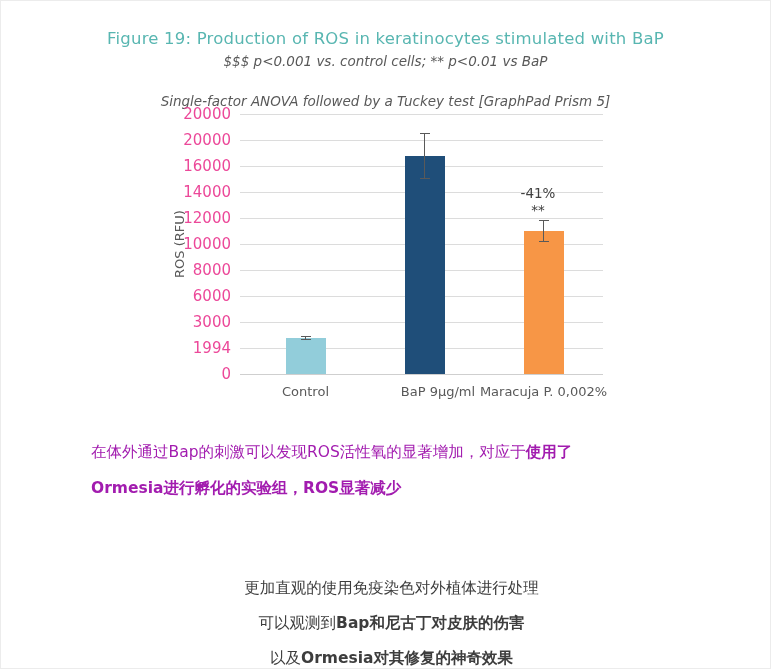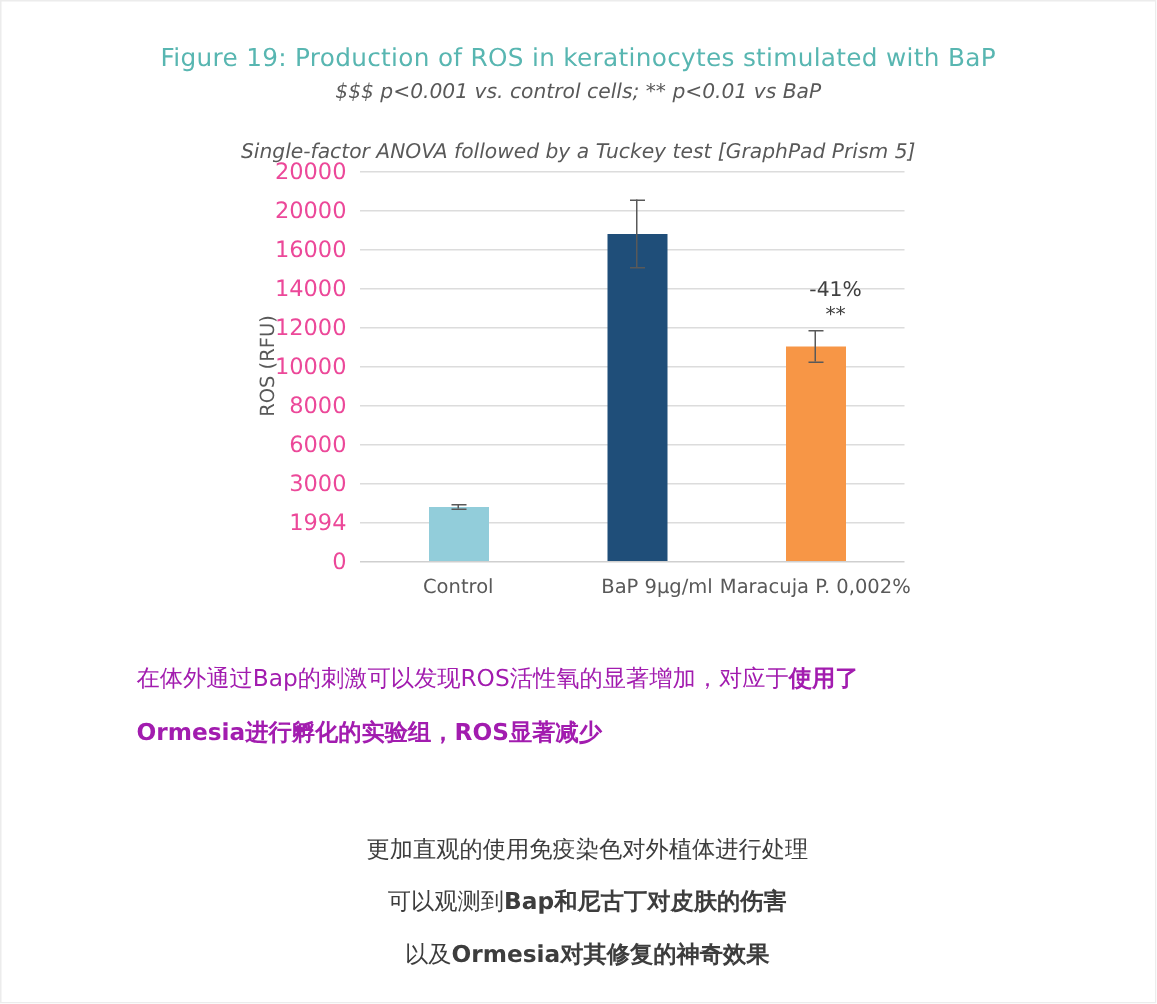--- a/index.html
+++ b/index.html
@@ -115,20 +115,21 @@
   .para1 { top: 441px; }
   .para2 { top: 477px; font-weight: 700; }
   .para b, .center-line b { font-weight: 700; }
   .center-line {
     position: absolute;
     left: 12px; right: 0;
     text-align: center;
     font-size: 15.5px;
     color: #3d3d3d;
     white-space: nowrap;
+    margin-top: 22px;
   }
   .center1 { top: 555px; }
   .center2 { top: 590px; }
   .center3 { top: 625px; }
 </style>
 </head>
 <body>
 
 <div class="page">
 
@@ -167,21 +168,21 @@
       <div class="err-cap" style="left: 54.5px; top: 221.65px;"></div>
       <div class="err-cap" style="left: 54.5px; top: 225.16px;"></div>
       <div class="bar" style="left: 158.5px; height: 218.4px; background: rgb(31, 78, 121);"></div>
       <div class="err-line" style="left: 178px; top: 18.85px; height: 45.5px;"></div>
       <div class="err-cap" style="left: 173.5px; top: 18.85px;"></div>
       <div class="err-cap" style="left: 173.5px; top: 64.35px;"></div>
       <div class="bar" style="left: 277.5px; height: 143px; background: rgb(247, 150, 70);"></div>
       <div class="err-line" style="left: 297px; top: 105.95px; height: 20.8px;"></div>
       <div class="err-cap" style="left: 292.5px; top: 105.95px;"></div>
       <div class="err-cap" style="left: 292.5px; top: 126.75px;"></div>
-      <div class="annot" style="left: 246px; bottom: 155.05px;">
+      <div class="annot" style="left: 227px; bottom: 155.05px;">
         <div class="annot-line">-41%</div>
         <div class="annot-line">**</div>
       </div>
     </div>
   <div class="x-axis-labels">
       <div class="xtick" style="left: 59.5px;">Control</div>
       <div class="xtick" style="left: 164px; margin-left: 28px;">BaP 9µg/ml</div>
       <div class="xtick" style="left: 297.5px;">Maracuja P. 0,002%</div>
     </div>
 

